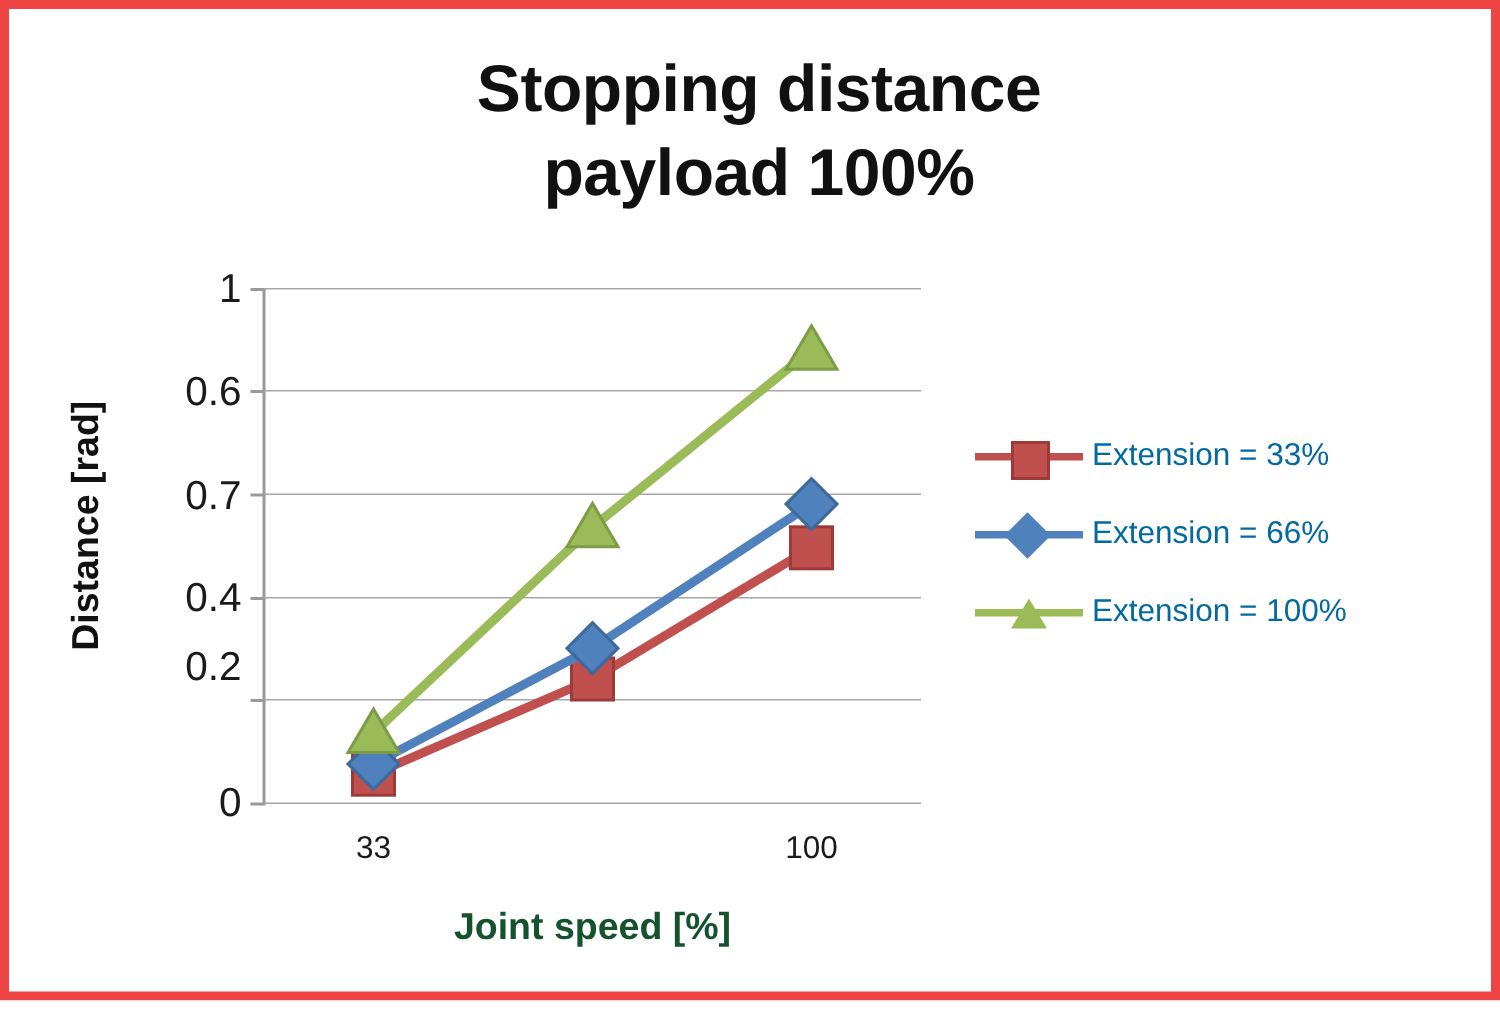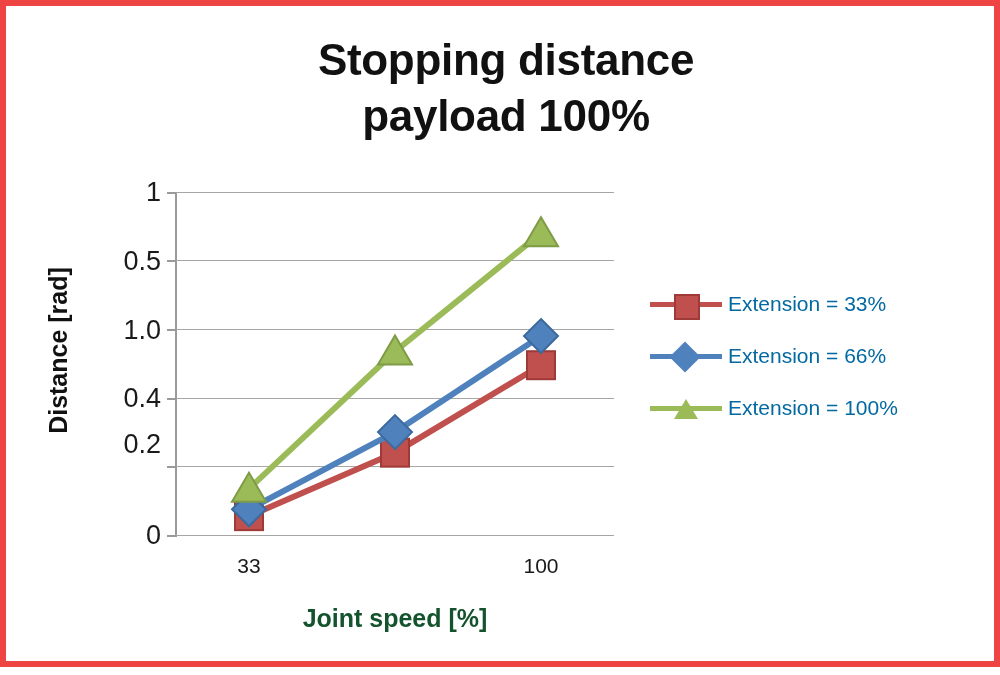--- a/index.html
+++ b/index.html
@@ -179,22 +179,22 @@
 
   <div id="chart-title">
     <span class="line1">Stopping distance</span>
     <span class="line2">payload 100%</span>
   </div>
 
   <div id="y-axis-title">Distance [rad]</div>
 
   <div id="y-labels-holder">
     <div class="y-label" style="top:171px">1</div>
-    <div class="y-label" style="top:240px">0.5</div>
-    <div class="y-label" style="top:309px">1.0</div>
+    <div class="y-label" style="top:240px">0.6</div>
+    <div class="y-label" style="top:309px">0.7</div>
     <div class="y-label" style="top:377px">0.4</div>
     <div class="y-label" style="top:423px">0.2</div>
     <div class="y-label" style="top:514px">0</div>
   </div>
 
   <div id="y-axis-line"></div>
   <div class="y-tick" style="top:186px"></div>
   <div class="y-tick" style="top:254px"></div>
   <div class="y-tick" style="top:323px"></div>
   <div class="y-tick" style="top:392px"></div>

